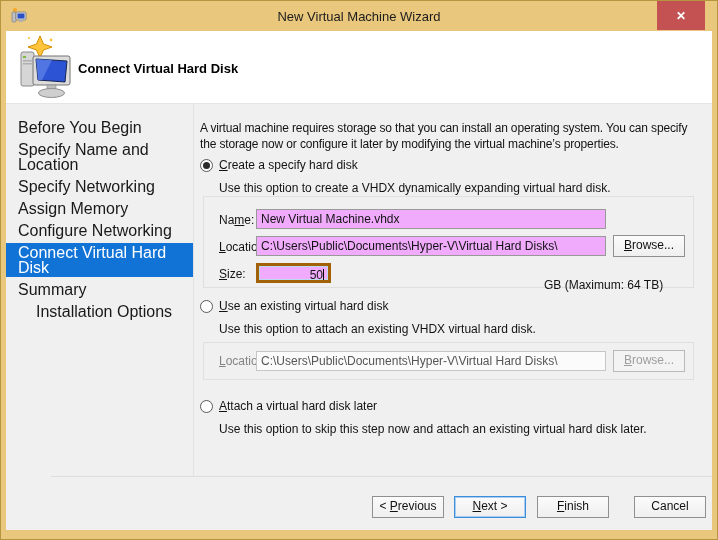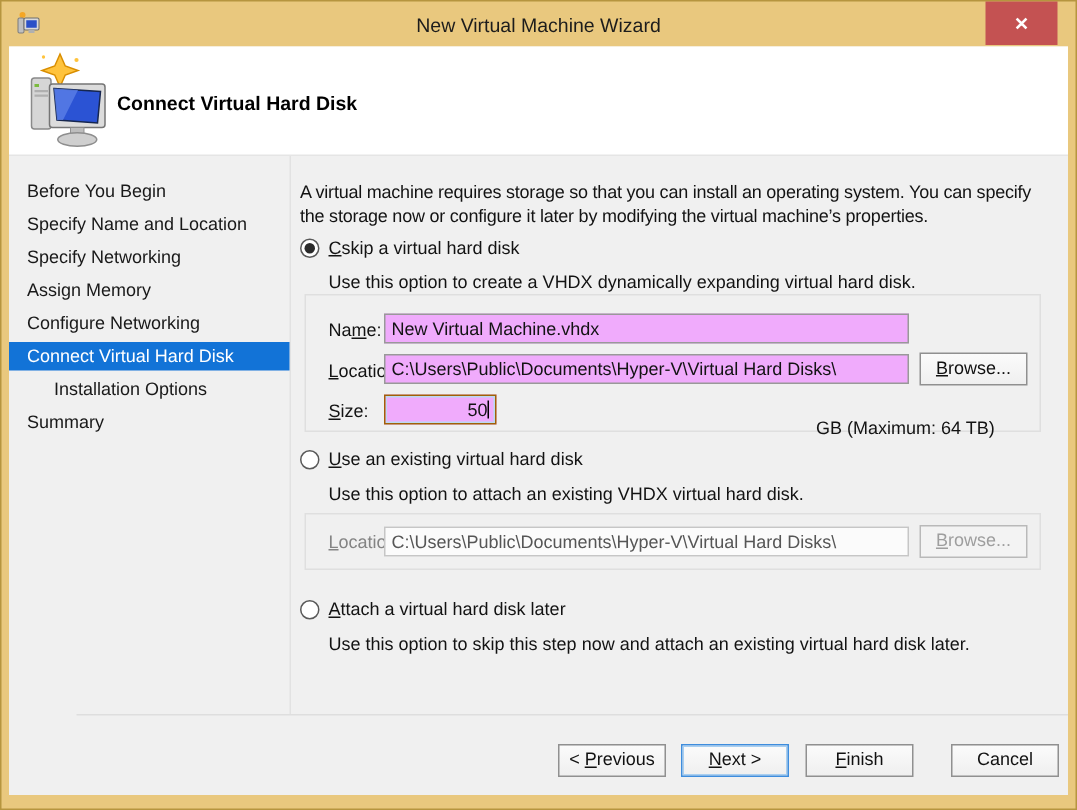--- a/index.html
+++ b/index.html
@@ -24,21 +24,21 @@
   
   .header { position:relative; height:73px; background:#FFFFFF;
     border-bottom:1px solid #E5E5E5; }
   .header-icon { position:absolute; left:12px; top:3px; }
   .header-title { position:absolute; left:72px; top:30px; font-size:13px;
     font-weight:bold; color:#000; }
 
   
   .body { position:absolute; top:73px; left:0; right:0; height:372px; display:flex; }
   .sidebar { width:188px; border-right:1px solid #E2E2E2; padding-top:14px; }
-  .side-item { font-size:12px; color:#191919; line-height:15px;
+  .side-item { font-size:16px; color:#191919; line-height:15px;
     padding:2px 4px 2px 12px; margin-bottom:3px; cursor:default; }
   .side-item.indent { padding-left:30px; }
   .side-item.selected { background:#1273D7; color:#FFFFFF; }
 
   .main { flex:1; padding:16px 12px 0 6px; font-size:12px; color:#131313; }
   .intro { width:500px; line-height:16px; letter-spacing:-0.15px; }
 
   .radio-row { display:flex; align-items:center; margin-top:5px; height:16px; }
   .radio { width:13px; height:13px; border:1px solid #595959; border-radius:50%;
     background:#fff; position:relative; flex:0 0 13px; }
@@ -50,21 +50,21 @@
 
   .groupbox { position:relative; margin:0 0 0 3px; width:491px;
     border:1px solid #DFDFDF; }
   .gb1 { height:92px; margin-top:0; }
   .gb2 { height:38px; margin-top:5px; }
   .flabel { position:absolute; left:15px; font-size:12px; }
   .tf { position:absolute; height:20px; background:#f0abfc; border:1px solid #999;
     font-size:12px; line-height:17px; padding:1px 4px; white-space:nowrap;
     overflow:hidden; }
   .tf.path { width:350px; left:52px; }
-  .tf.focused { border:1px solid #a16207; box-shadow:inset 0 0 0 1px #BBD9F2;
+  .tf.focused { border:3px solid #a16207; box-shadow:inset 0 0 0 1px #BBD9F2;
     text-align:right; }
   .caret { display:inline-block; width:1px; height:12px; background:#000;
     vertical-align:-2px; }
   .suffix { position:absolute; left:340px; font-size:12px; }
   .btn { height:22px; width:72px; border:1px solid #909090;
     background:linear-gradient(180deg,#FBFBFB,#EFEFEF); font-size:12px;
     color:#111; text-align:center; line-height:19px; cursor:default; }
   .btn.browse { position:absolute; left:409px; }
   .btn.default { border:1px solid #3E8DDD; box-shadow:inset 0 0 0 1px #A9CFF0; }
   .disabled-label { color:#848484; }
@@ -121,30 +121,30 @@
 
     <div class="body">
 
       <div class="sidebar">
         <div class="side-item">Before You Begin</div>
         <div class="side-item">Specify Name and Location</div>
         <div class="side-item">Specify Networking</div>
         <div class="side-item">Assign Memory</div>
         <div class="side-item">Configure Networking</div>
         <div class="side-item selected">Connect Virtual Hard Disk</div>
+        <div class="side-item">Summary</div>
         <div class="side-item indent">Installation Options</div>
-        <div class="side-item">Summary</div>
       </div>
 
       <div class="main">
         <div class="intro">A virtual machine requires storage so that you can install an operating system. You can specify the storage now or configure it later by modifying the virtual machine’s properties.</div>
 
         <div class="radio-row">
           <span class="radio checked"></span>
-          <span class="radio-label"><span></span><span class="u">C</span><span>skip a virtual hard disk</span></span>
+          <span class="radio-label"><span></span><span class="u">C</span><span>reate a specify hard disk</span></span>
         </div>
         <div class="opt-desc">Use this option to create a VHDX dynamically expanding virtual hard disk.</div>
 
         <div class="groupbox gb1">
           <div class="flabel" style="top:16px;"><span>Na</span><span class="u">m</span><span>e:</span></div>
           <div class="tf path" style="top:12px;">New Virtual Machine.vhdx</div>
 
           <div class="flabel" style="top:43px;"><span></span><span class="u">L</span><span>ocation:</span></div>
           <div class="tf path" style="top:39px;">C:\Users\Public\Documents\Hyper-V\Virtual Hard Disks\</div>
           <div class="btn browse" style="top:38px;"><span></span><span class="u">B</span><span>rowse...</span></div>

